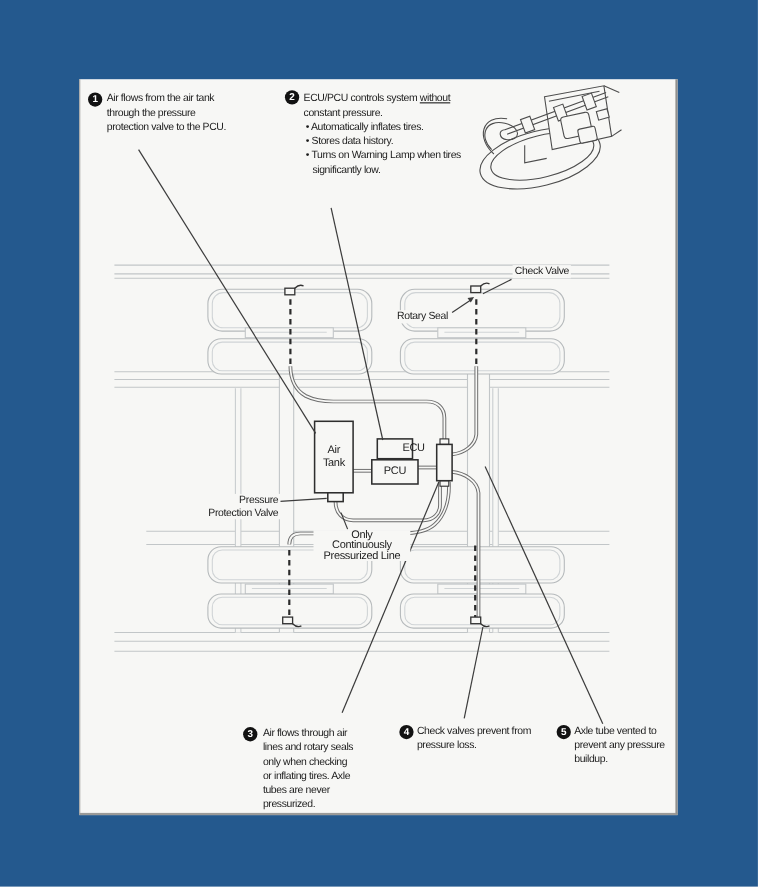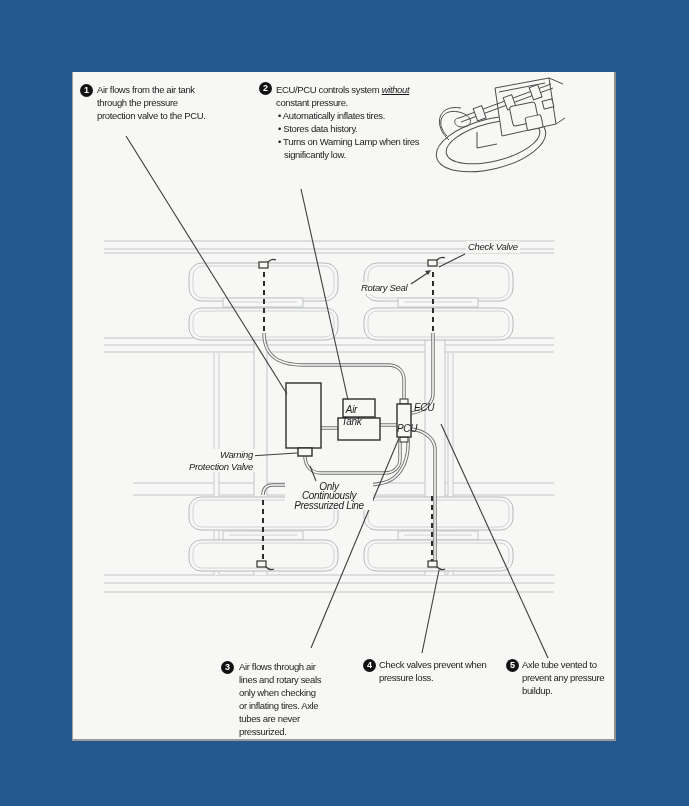--- a/index.html
+++ b/index.html
@@ -7,24 +7,24 @@
         font-family:"Liberation Sans","DejaVu Sans",sans-serif;color:#1c1c1c;}
   .panel{position:absolute;left:72px;top:72px;width:541px;height:667px;background:#F7F7F5;
          border-left:1px solid #a3a3a1;border-right:2px solid #8f8f8d;border-bottom:2px solid #9a9a98;}
   .panel svg{position:absolute;left:0;top:0;}
   .abs{position:absolute;}
   .badge{position:absolute;width:13px;height:13px;border-radius:50%;background:#121212;color:#fff;
          font-size:9px;font-weight:bold;display:flex;align-items:center;justify-content:center;line-height:1;}
   .ctext{position:absolute;font-size:9.5px;line-height:13px;letter-spacing:-0.35px;}
   .pre{white-space:pre-line;}
   .bullet{padding-left:8px;text-indent:-6px;}
-  .u{text-decoration:underline;font-style:italic;}
-  .lbl{position:absolute;font-size:9.5px;line-height:11.5px;letter-spacing:-0.3px;font-style:italic;}
+  .u{text-decoration:underline;}
+  .lbl{position:absolute;font-size:9.5px;line-height:11.5px;letter-spacing:-0.3px;}
   .mask{background:#F7F7F5;padding:0 2px;}
-  .ctr{display:flex;align-items:center;justify-content:center;text-align:center;padding-left:48px;}
+  .ctr{display:flex;align-items:center;justify-content:center;text-align:center;}
 </style>
 </head>
 <body>
 
 <div class="page">
  <div class="panel">
 
   <svg width="541" height="667" viewBox="0 0 541 667">
 
     <g stroke="#C2C6C8" stroke-width="1" fill="none">
@@ -194,34 +194,34 @@
 
   <div class="badge" style="left:148px;top:589px">3</div>
   <div class="ctext pre" style="left:166px;top:588px;width:110px">Air flows through air
 lines and rotary seals
 only when checking
 or inflating tires. Axle
 tubes are never
 pressurized.</div>
 
   <div class="badge" style="left:290px;top:587px">4</div>
-  <div class="ctext pre" style="left:306px;top:586px;width:124px">Check valves prevent when
+  <div class="ctext pre" style="left:306px;top:586px;width:124px">Check valves prevent from
 pressure loss.</div>
 
   <div class="badge" style="left:433px;top:587px">5</div>
   <div class="ctext pre" style="left:449px;top:586px;width:90px">Axle tube vented to
 prevent any pressure
 buildup.</div>
 
   <div class="lbl mask" style="left:393px;top:169px">Check Valve</div>
   <div class="lbl mask" style="left:286px;top:210px">Rotary Seal</div>
   <div class="lbl pre ctr abs" style="left:213px;top:311px;width:35px;height:65px;font-size:10px">Air
 Tank</div>
   <div class="lbl ctr abs" style="left:287px;top:327px;width:32px;height:18px;font-size:10px">ECU</div>
   <div class="lbl ctr abs" style="left:265px;top:346px;width:42px;height:22px;font-size:10px">PCU</div>
-  <div class="lbl pre mask" style="left:100px;top:377px;width:78px;text-align:right">Warning
+  <div class="lbl pre mask" style="left:100px;top:377px;width:78px;text-align:right">Pressure
 Protection Valve</div>
   <div class="lbl pre mask" style="left:212px;top:410px;width:84px;text-align:center;font-size:10px;line-height:9.4px">Only
 Continuously
 Pressurized Line</div>
 
  </div>
 </div>
 
 </body></html>

